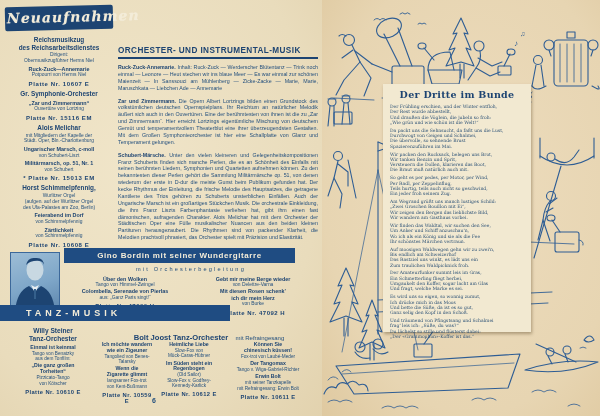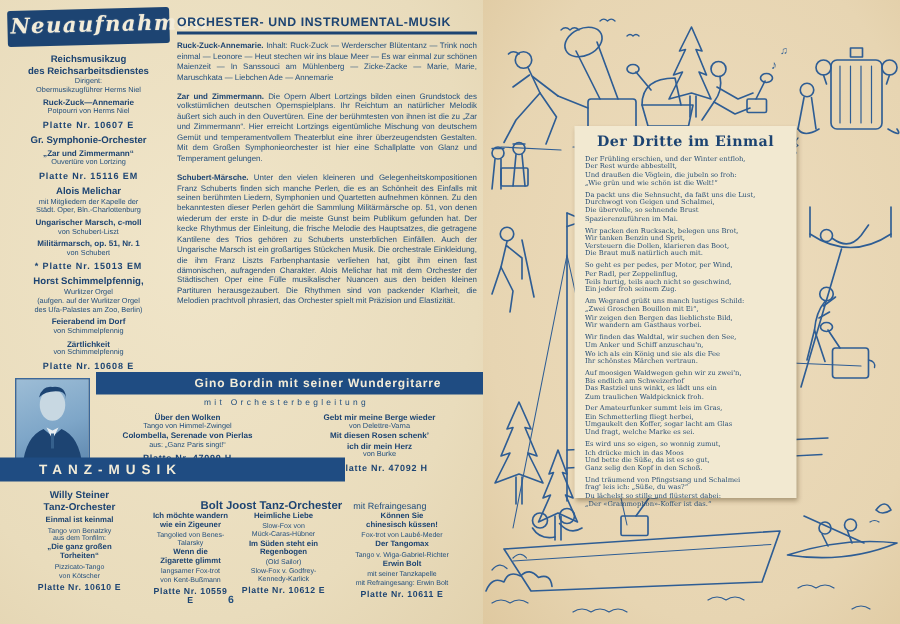--- a/index.html
+++ b/index.html
@@ -23,28 +23,28 @@
     font-size:14px;letter-spacing:1px;text-shadow:0 0 1px rgba(255,255,255,.4);}
   .entry{margin:3px 0;}
   .entry .artist{font-weight:bold;font-size:6.4px;line-height:1.2;color:#1d4472;}
   .entry .sub{font-size:4.9px;line-height:1.18;margin-top:1px;}
   .entry .t{font-weight:bold;font-size:5.4px;line-height:1.2;margin-top:2px;color:#1d4472;}
   .entry .c{font-size:4.9px;line-height:1.15;}
   .entry .plate{font-weight:bold;font-size:6px;letter-spacing:.6px;margin-top:3px;color:#1d4472;}
   
   #col-main{position:absolute;left:118px;top:10px;width:200px;}
   #orch-header{font-weight:bold;font-size:8.2px;letter-spacing:.4px;color:#1d4472;
-    border-bottom:2px solid #1d4472;padding-bottom:2px;margin-bottom:5px;}
+    border-bottom:2px solid #1d4472;padding-bottom:2px;margin-bottom:5px;margin-top:36px;}
   .body-par{font-size:5.3px;line-height:1.3;text-align:justify;margin:0 0 6px 0;}
   .body-par .lead{font-weight:bold;color:#1d4472;}
   
   #bordin-photo{position:absolute;left:10px;top:252px;width:50px;height:60px;
     background:linear-gradient(160deg,#9dbdd6 0%,#7ea6c8 55%,#5d86ad 100%);
     border:1px solid #3c689a;box-sizing:border-box;}
-  #bordin-band{position:absolute;left:64px;top:248px;width:296px;height:15px;
+  #bordin-band{position:absolute;left:64px;top:248px;width:231px;height:15px;
     background:#1f4c82;color:#f3ecd8;font-weight:bold;font-size:8px;
     display:flex;align-items:center;justify-content:center;letter-spacing:.6px;}
   #bordin-sub{position:absolute;left:64px;top:266px;width:254px;text-align:center;
     font-size:5.6px;letter-spacing:2.2px;}
   .bordin-col{position:absolute;top:276px;text-align:center;}
   #bordin-col-a{left:66px;width:118px;}
   #bordin-col-b{left:190px;width:126px;}
   .bordin-col .t{font-weight:bold;font-size:5.4px;line-height:1.2;color:#1d4472;}
   .bordin-col .c{font-size:4.9px;line-height:1.15;}
   .bordin-col .plate{font-weight:bold;font-size:6px;letter-spacing:.5px;margin-top:3px;color:#1d4472;}
@@ -359,21 +359,21 @@
         <path d="M24 268 L16 286 L20 285 L12 304 L18 302 L8 322 L24 316 L40 322 L30 302 L36 304 L28 285 L32 286 Z"></path>
         <path d="M22 318 L22 336 M26 318 L26 336"></path>
         <path d="M50 300 L44 316 L47 315 L40 332 L45 330 L37 348 L50 342 L63 348 L55 330 L60 332 L53 315 L56 316 Z"></path>
         <path d="M48 344 L48 360 M52 344 L52 360"></path>
         <path d="M2 394 q4 -10 12 -6 q3 -8 11 -4 q6 -6 12 1 q8 -3 9 6"></path>
         <path d="M6 380 q5 -6 10 -1 M20 372 q5 -5 9 0" stroke-width="0.8"></path>
       </g>
     </svg>
 
     <div id="poem-box">
-      <div id="poem-title">Der Dritte im Einmal</div>
+      <div id="poem-title">Der Dritte im Bunde</div>
       <div class="stanza pre">Der Frühling erschien, und der Winter entfloh,
 Der Rest wurde abbestellt,
 Und draußen die Vöglein, die jubeln so froh:
 „Wie grün und wie schön ist die Welt!“</div>
       <div class="stanza pre">Da packt uns die Sehnsucht, da faßt uns die Lust,
 Durchwogt von Geigen und Schalmei,
 Die übervolle, so sehnende Brust
 Spazierenzuführen im Mai.</div>
       <div class="stanza pre">Wir packen den Rucksack, belegen uns Brot,
 Wir tanken Benzin und Sprit,

